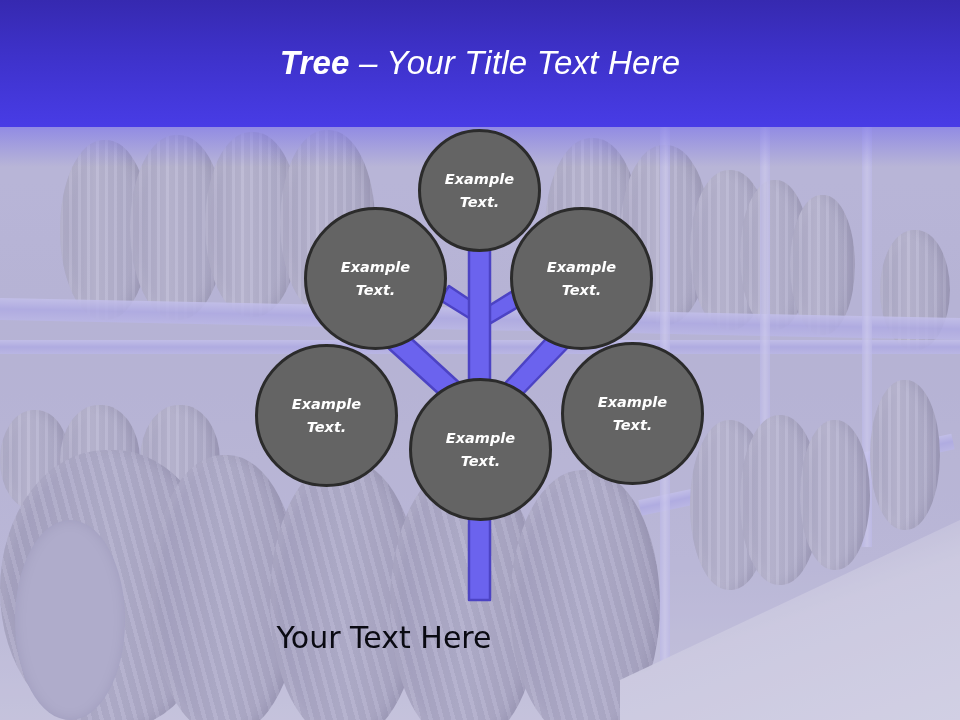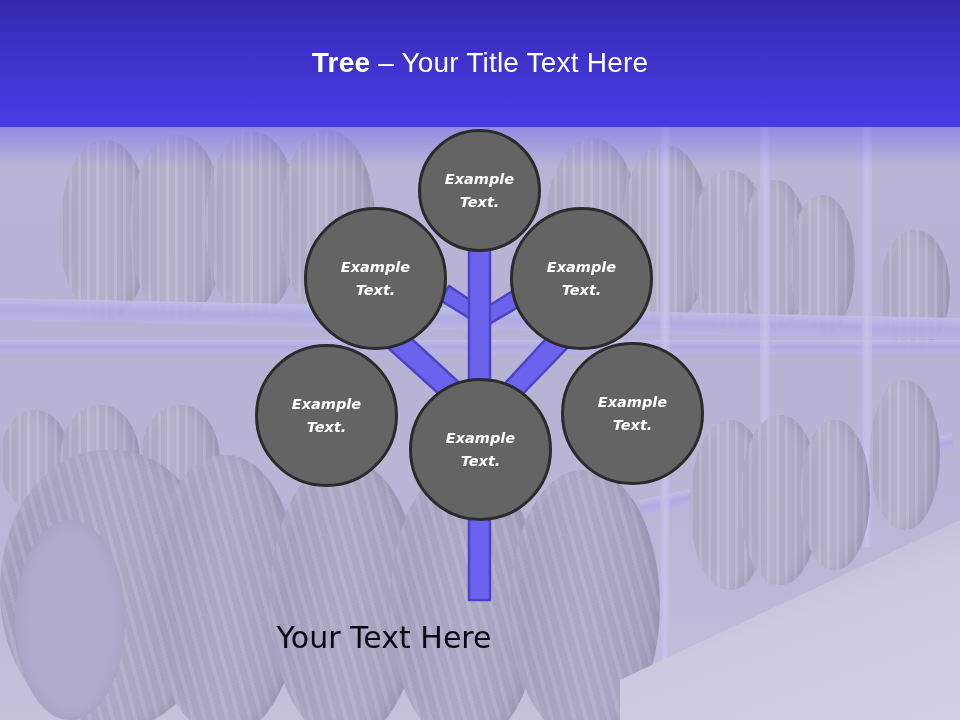--- a/index.html
+++ b/index.html
@@ -26,22 +26,22 @@
            background: linear-gradient(160deg, rgba(215,213,228,0) 20%, #d4d2e2 50%, #dcdbe8);
            clip-path: polygon(100% 0, 100% 100%, 0 100%, 0 80%); }
   .fog { position: absolute; inset: 0; background: rgba(190,187,222,.35); }
 
   
   .header { position: absolute; left: 0; top: 0; width: 960px; height: 127px;
             background: linear-gradient(180deg, #3629b0 0%, #3d31c8 40%, #483ce6 100%);
             display: flex; align-items: center; justify-content: center; }
   .header-fade { position: absolute; left: 0; top: 127px; width: 960px; height: 40px;
                  background: linear-gradient(180deg, rgba(120,112,235,.6), rgba(150,145,225,0)); }
-  .title { color: #ffffff; font-family: "Liberation Sans", "DejaVu Sans", sans-serif; font-size: 28px;
-           letter-spacing: 0.2px; margin-top: -2px; white-space: nowrap; }
+  .title { color: #ffffff; font-family: "Liberation Sans", "DejaVu Sans", sans-serif; font-size: 33px;
+           letter-spacing: 0.2px; margin-top: -2px; white-space: nowrap; font-style: italic; }
   .title .bold { font-weight: bold; }
 
   
   .tree-svg { position: absolute; left: 0; top: 0; width: 960px; height: 720px; }
   .node { position: absolute; border-radius: 50%; background: #646464;
           border: 3px solid #2b2b2b; box-sizing: border-box;
           display: flex; flex-direction: column; align-items: center; justify-content: center;
           color: #ffffff; font-family: "DejaVu Sans", sans-serif; font-style: italic; font-weight: bold;
           font-size: 14.5px; line-height: 23px; text-align: center; cursor: pointer; }
   .node span { display: block; }

